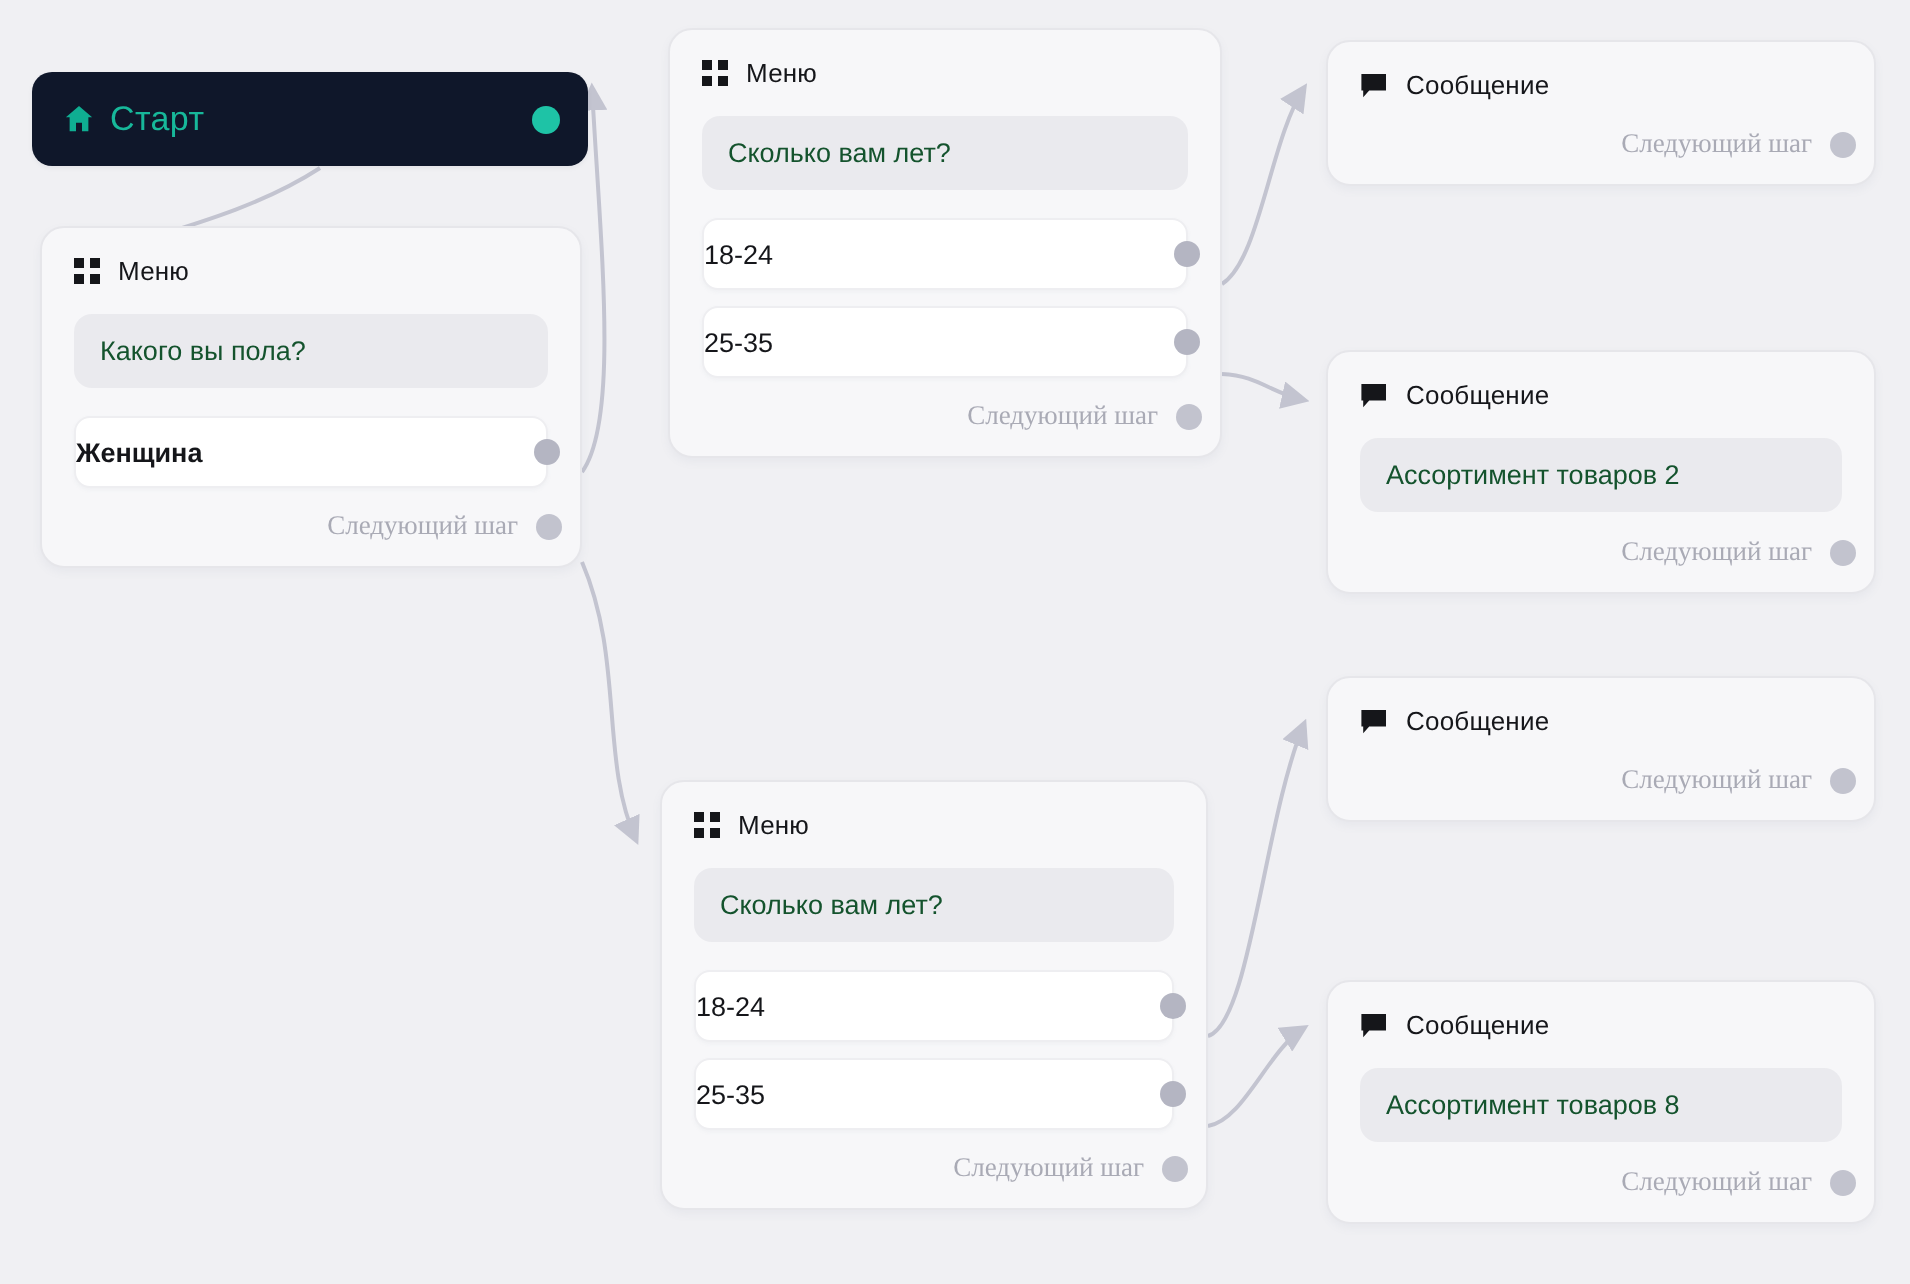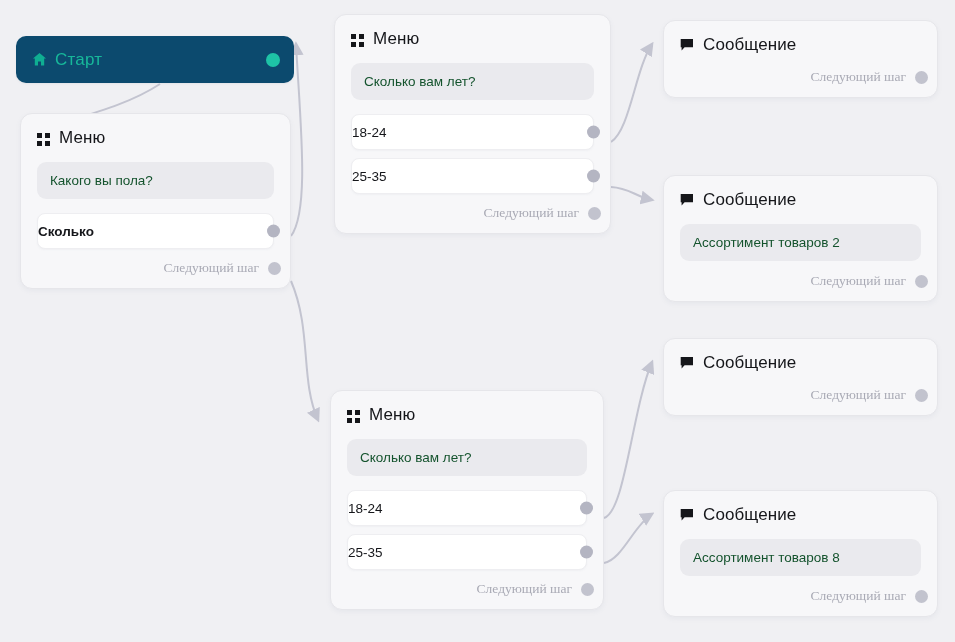--- a/index.html
+++ b/index.html
@@ -21,21 +21,21 @@
     top: 0;
     width: 955px;
     height: 642px;
     pointer-events: none;
   }
 
   
   .start-node {
     position: absolute;
     box-sizing: border-box;
-    background: #0c4a6e;
+    background: #0f172a;
     border-radius: 10px;
     display: flex;
     align-items: center;
     padding: 0 16px;
     box-shadow: 0 1px 2px rgba(120,130,150,0.10);
   }
   .start-label {
     color: #17b89a;
     font-size: 17px;
     letter-spacing: 0.2px;
@@ -66,21 +66,21 @@
     border-radius: 12px;
     box-shadow: 0 2px 5px rgba(120,130,150,0.07);
     padding: 14px 16px 12px 16px;
   }
   .node-head {
     display: flex;
     align-items: center;
     margin-bottom: 14px;
   }
   .node-title {
-    font-size: 17px;
+    font-size: 13px;
     color: #15161a;
     letter-spacing: 0.1px;
   }
   .grid-icon {
     width: 13px;
     height: 13px;
     margin-right: 9px;
     display: block;
   }
   .flag-icon {
@@ -196,21 +196,21 @@
           <rect x="8" y="0" width="5" height="5" fill="#15161a"></rect>
           <rect x="0" y="8" width="5" height="5" fill="#15161a"></rect>
           <rect x="8" y="8" width="5" height="5" fill="#15161a"></rect>
         </svg>
       </span>
       <span class="node-title">Меню</span>
     </div>
     <div class="prompt">Какого вы пола?</div>
     <div class="options">
       <div class="option bold">
-        <span>Сколько</span>
+        <span>Женщина</span>
         <span class="port"></span>
       </div>
     </div>
     <div class="next-row">
       <span class="next-label">Следующий шаг</span>
       <span class="next-port"></span>
     </div>
   </div>
 
   <div class="node menu-node" style="left:334px; top:14px; width:277px;">

